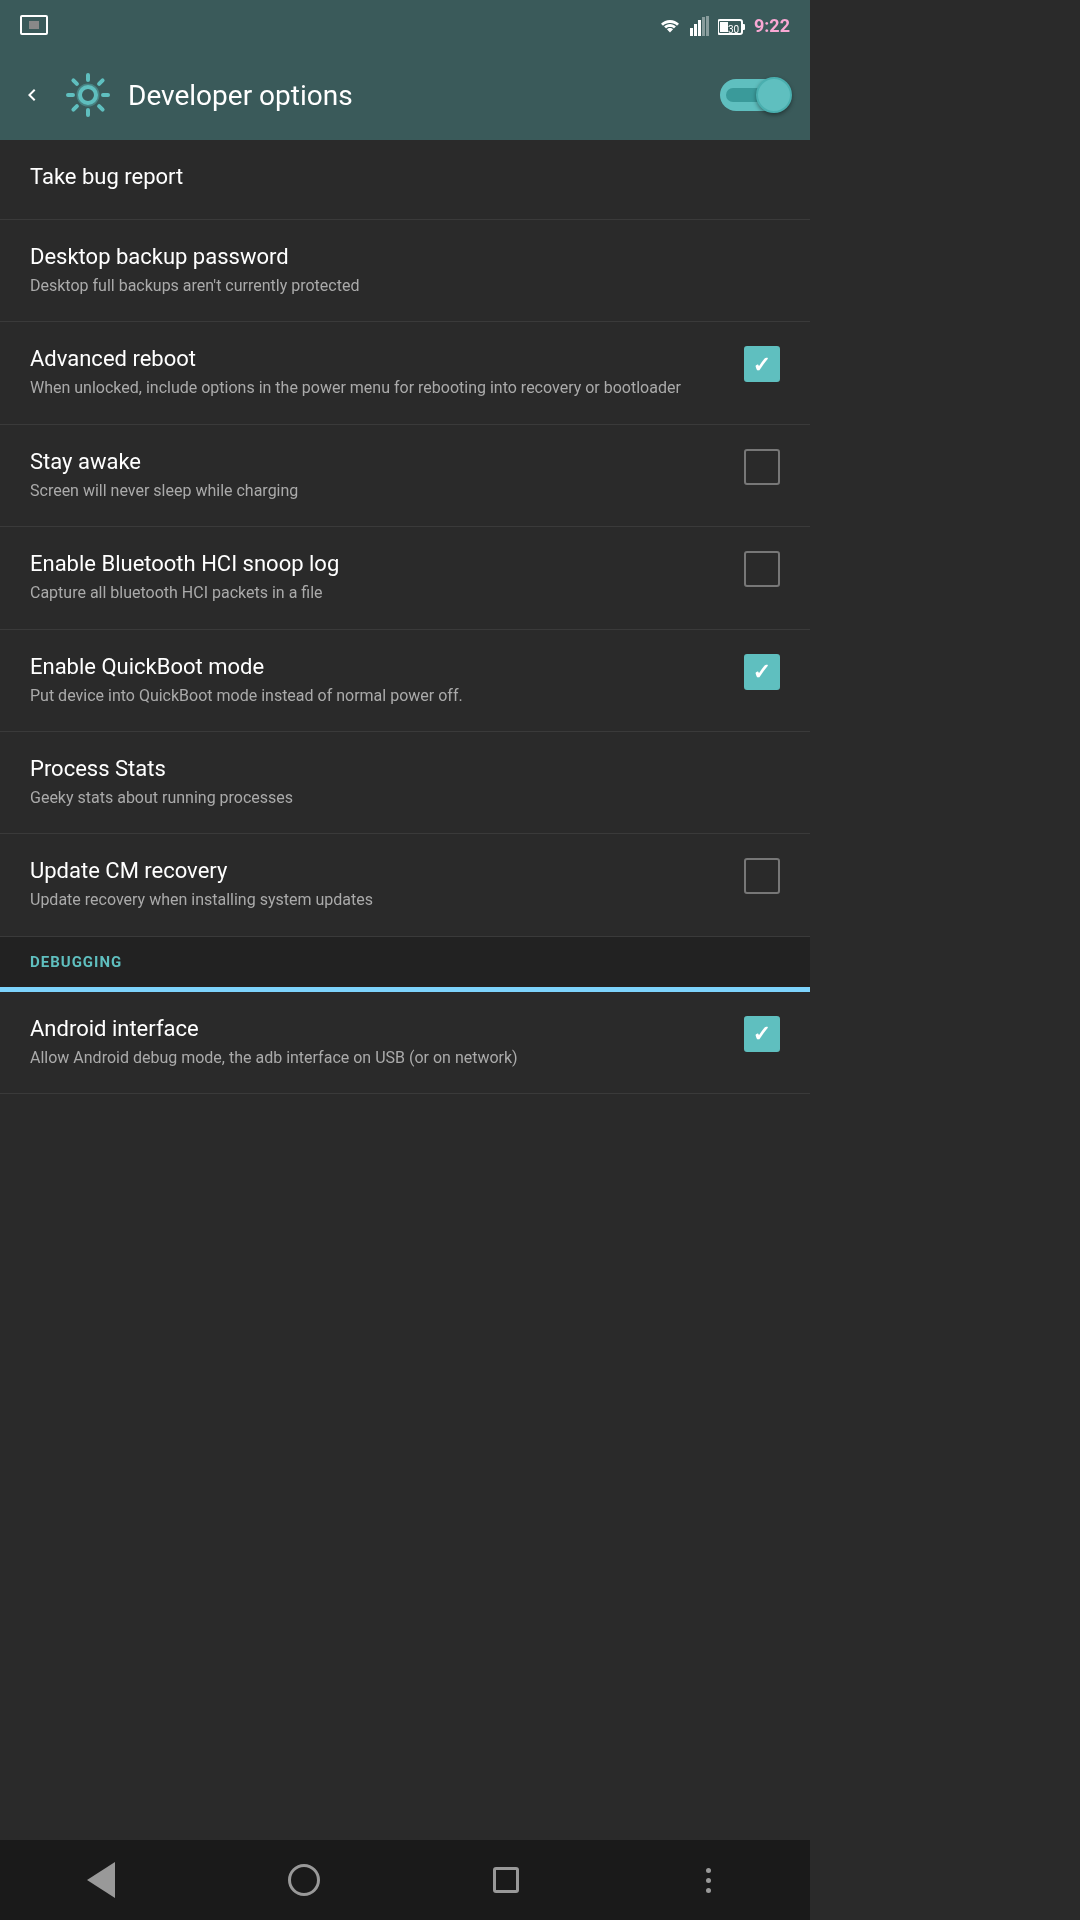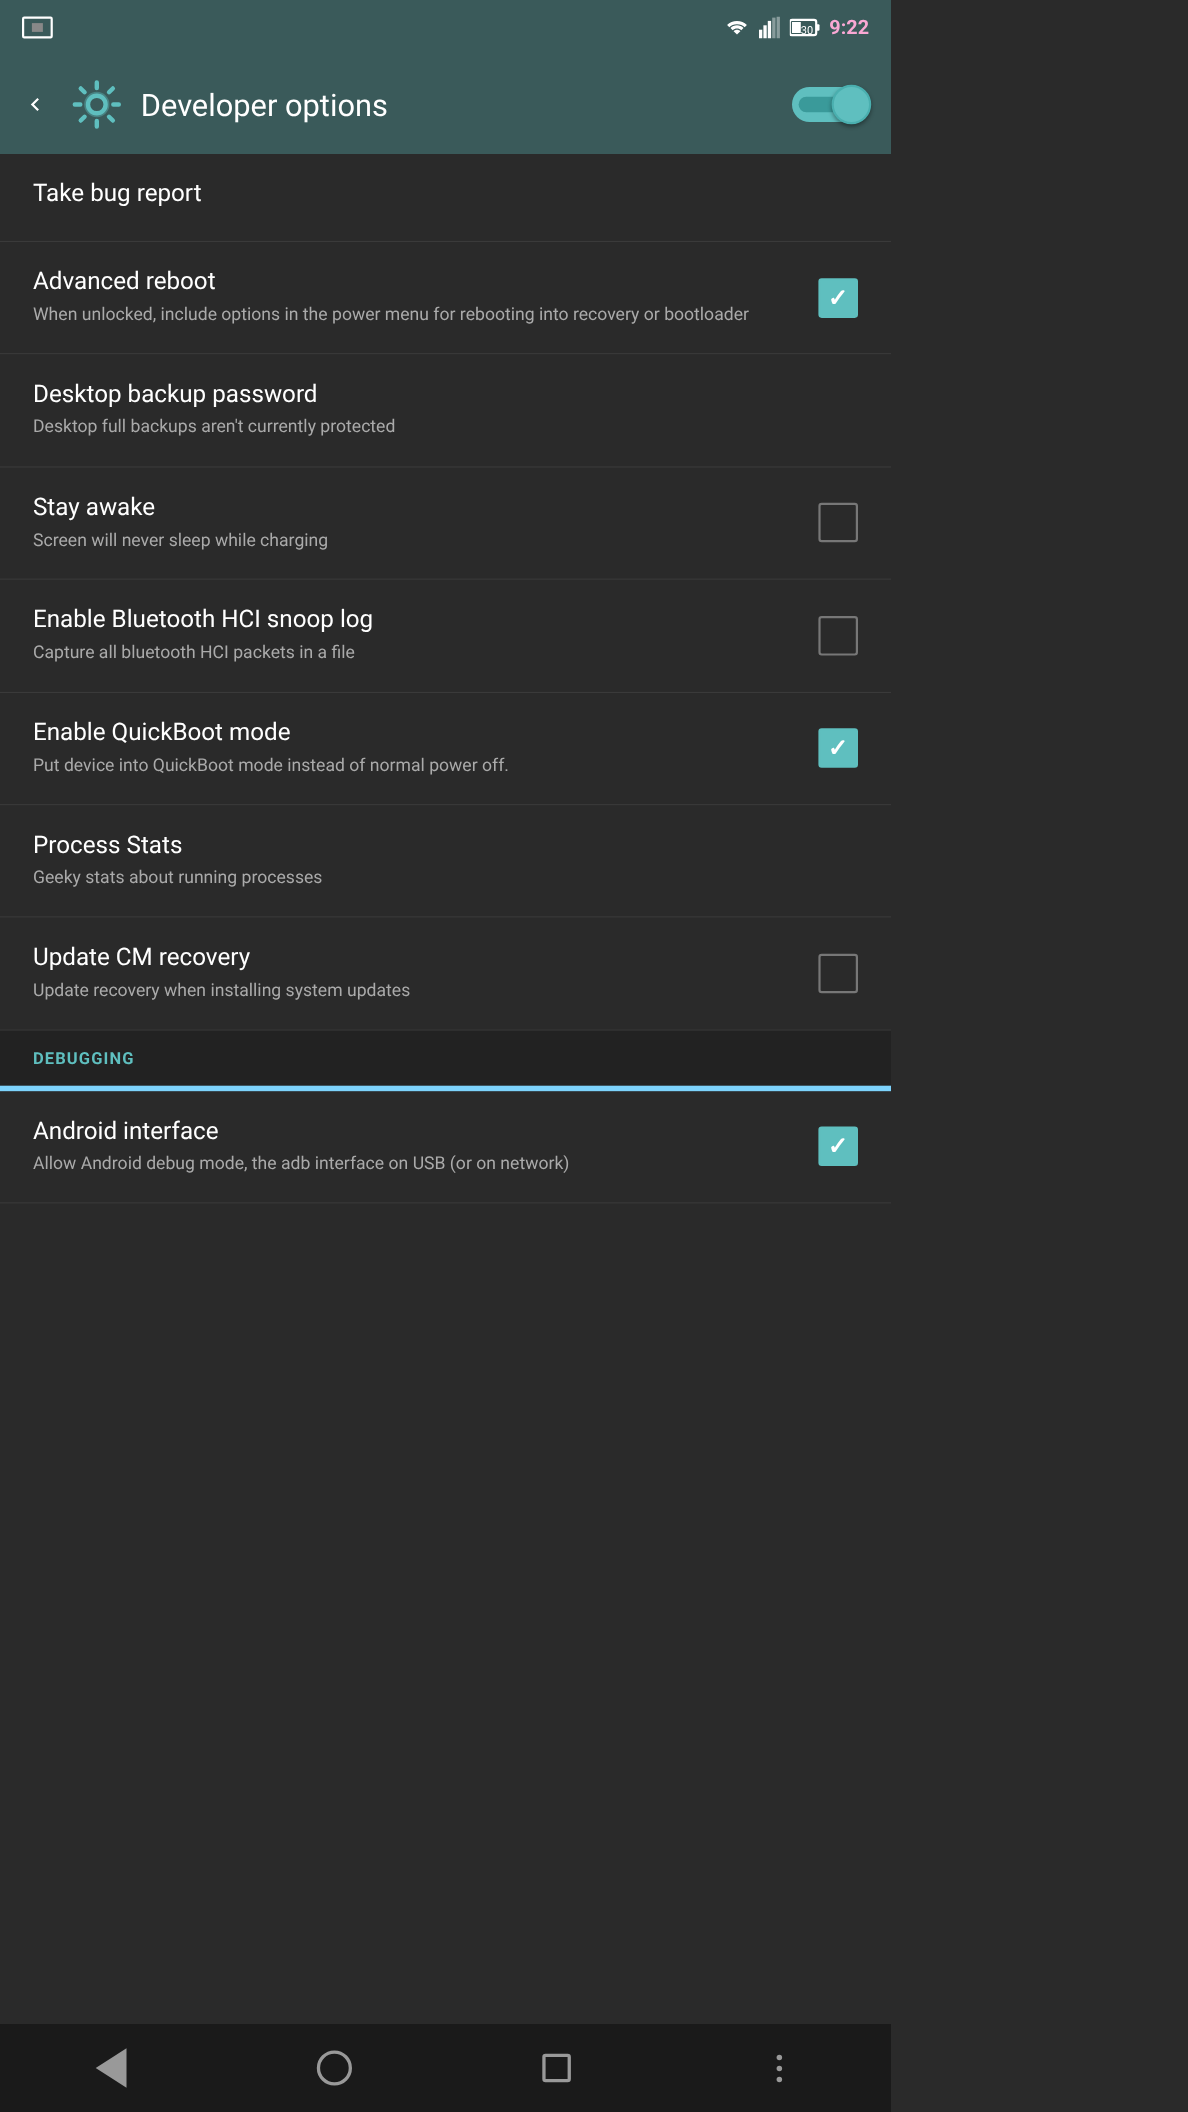--- a/index.html
+++ b/index.html
@@ -32,21 +32,21 @@
 
     .status-bar-left {
       position: absolute;
       left: 20px;
       display: flex;
       align-items: center;
     }
 
     .status-icons {
       display: flex;
-      align-items: center;
+      align-items: flex-end;
       gap: 8px;
       margin-left: auto;
     }
 
     .status-time {
       color: #f9a8d4;
       font-size: 18px;
       font-weight: bold;
     }
 
@@ -113,21 +113,21 @@
     
     .settings-list {
       width: 100%;
     }
 
     .settings-item {
       width: 100%;
       padding: 24px 30px;
       border-bottom: 1px solid #3a3a3a;
       display: flex;
-      align-items: center;
+      align-items: flex-start;
       justify-content: space-between;
       cursor: pointer;
     }
 
     .settings-item-content {
       flex: 1;
       padding-right: 20px;
     }
 
     .settings-item-title {
@@ -317,31 +317,31 @@
 <div class="settings-list">
 
   <div class="settings-item">
     <div class="settings-item-content">
       <div class="settings-item-title">Take bug report</div>
     </div>
   </div>
 
   <div class="settings-item">
     <div class="settings-item-content">
+      <div class="settings-item-title">Desktop backup password</div>
+      <div class="settings-item-subtitle">Desktop full backups aren't currently protected</div>
+    </div>
+  </div>
+
+  <div class="settings-item">
+    <div class="settings-item-content">
       <div class="settings-item-title">Advanced reboot</div>
       <div class="settings-item-subtitle">When unlocked, include options in the power menu for rebooting into recovery or bootloader</div>
     </div>
     <div class="checkbox checked"></div>
-  </div>
-
-  <div class="settings-item">
-    <div class="settings-item-content">
-      <div class="settings-item-title">Desktop backup password</div>
-      <div class="settings-item-subtitle">Desktop full backups aren't currently protected</div>
-    </div>
   </div>
 
   <div class="settings-item">
     <div class="settings-item-content">
       <div class="settings-item-title">Stay awake</div>
       <div class="settings-item-subtitle">Screen will never sleep while charging</div>
     </div>
     <div class="checkbox"></div>
   </div>
 

